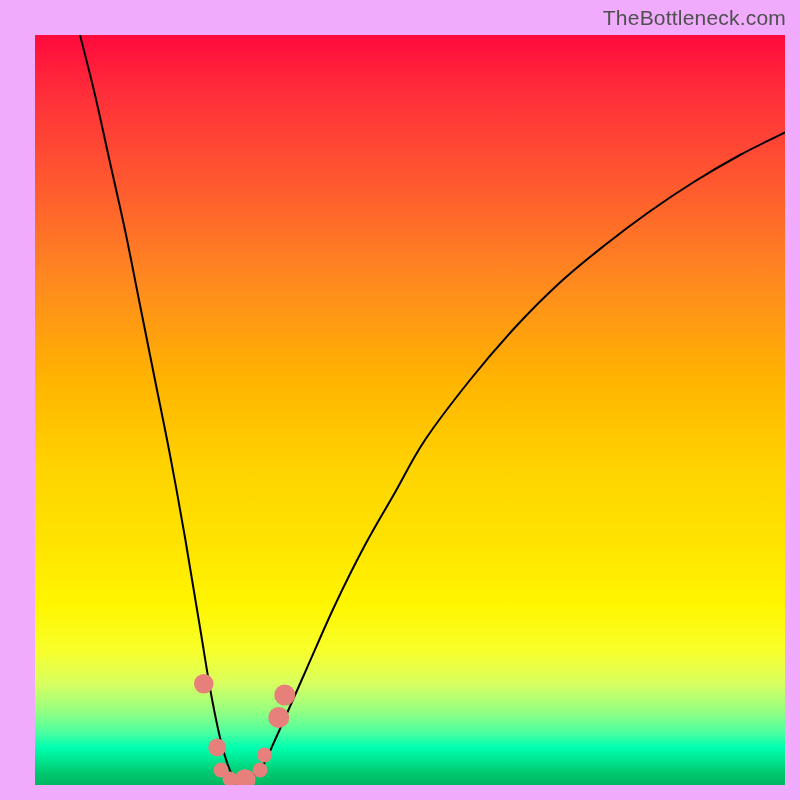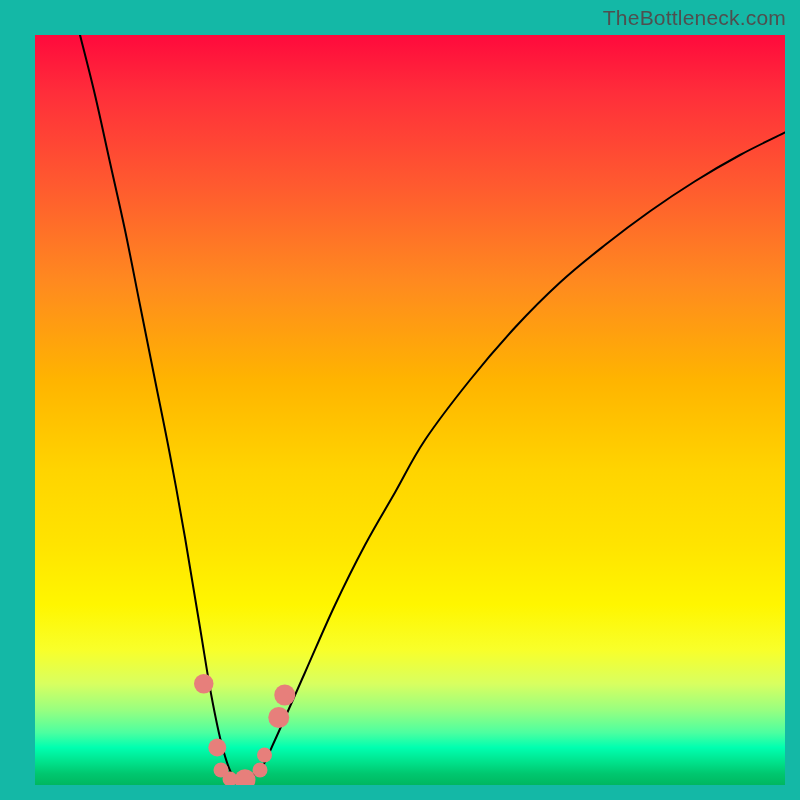--- a/index.html
+++ b/index.html
@@ -8,21 +8,21 @@
     width: 800px;
     height: 800px;
     overflow: hidden;
     background: #000;
     font-family: Arial, Helvetica, sans-serif;
   }
   .frame {
     position: absolute;
     left: 0; top: 0;
     width: 800px; height: 800px;
-    background: #14b8a6;
+    background: #f0abfc;
   }
   .plot {
     position: absolute;
     left: 35px;
     top: 35px;
     width: 750px;
     height: 750px;
     background: linear-gradient(to bottom,
       #ff0a3c 0%,
       #ff2f3a 8%,

